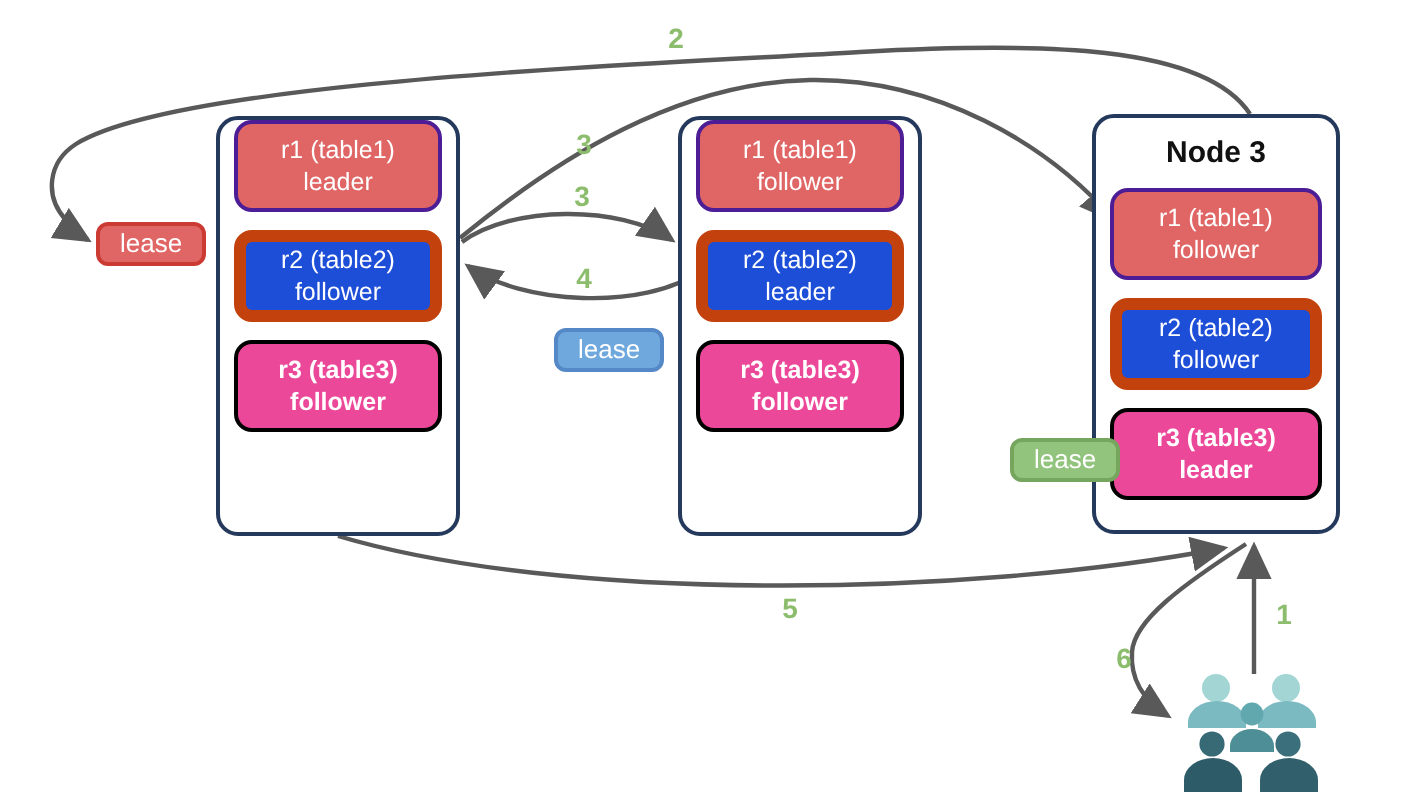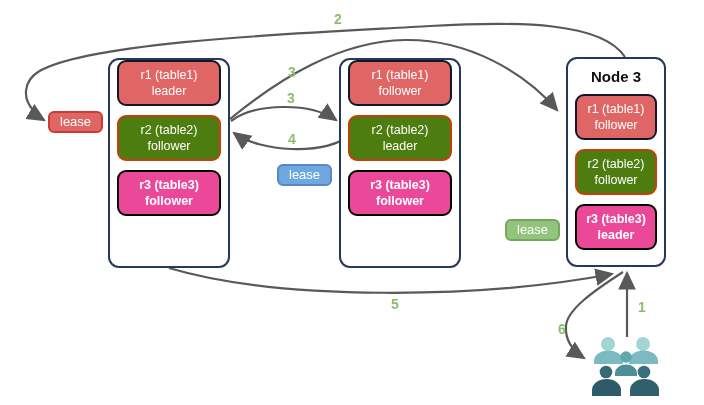--- a/index.html
+++ b/index.html
@@ -20,22 +20,22 @@
   .node-title {
     text-align:center; font-weight:bold; font-size:15px; color:#111111;
     margin-top:9px; margin-bottom:9px;
   }
   .node-body { display:flex; flex-direction:column; gap:9px; padding:0 7px; }
   .replica {
     height:46px; box-sizing:border-box; border-radius:9px; color:#ffffff;
     display:flex; flex-direction:column; align-items:center; justify-content:center;
     font-size:12.5px; line-height:1.32; text-align:center;
   }
-  .replica.red   { background:#e06666; border:2px solid #0f172a; }
-  .replica.blue  { background:#4d7c0f; border:2px solid #c2410c; }
+  .replica.red   { background:#e06666; border:2px solid #4c1d95; }
+  .replica.blue  { background:#1d4ed8; border:6px solid #c2410c; }
   .replica.green { background:#ec4899; border:2px solid #000000;font-weight:bold; }
 
   .lease {
     position:absolute; box-sizing:border-box; color:#ffffff; font-size:13px;
     padding:1px 10px 2px 10px; border-radius:6px; text-align:center;
   }
   .lease-red   { left:48px;  top:111px; background:#e06666; border:2px solid #cc3b33; }
   .lease-blue  { left:277px; top:164px; background:#6fa8dc; border:2px solid #5488c7; }
   .lease-green { left:505px; top:219px; background:#93c47d; border:2px solid #76a55e; }
 
@@ -91,21 +91,21 @@
         <div>r2 (table2)</div>
         <div>leader</div>
       </div>
       <div class="replica green">
         <div>r3 (table3)</div>
         <div>follower</div>
       </div>
     </div>
   </div>
 
-  <div class="node" style="left:566px; top:57px; width:100px;">
+  <div class="node" style="left:546px; top:57px; width:124px;">
     <div class="node-title">Node 3</div>
     <div class="node-body">
       <div class="replica red">
         <div>r1 (table1)</div>
         <div>follower</div>
       </div>
       <div class="replica blue">
         <div>r2 (table2)</div>
         <div>follower</div>
       </div>

